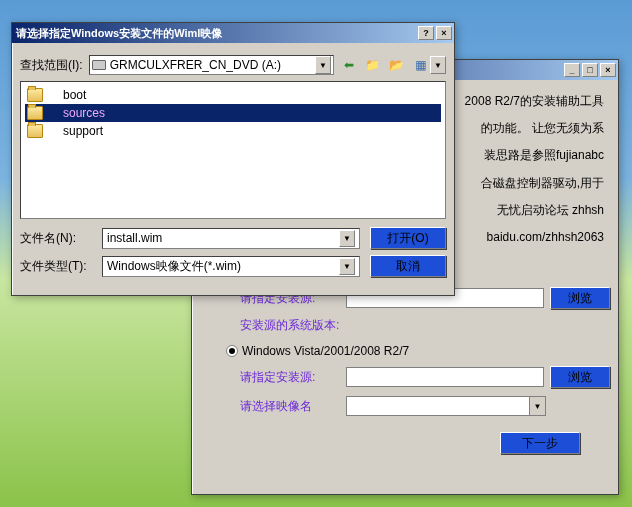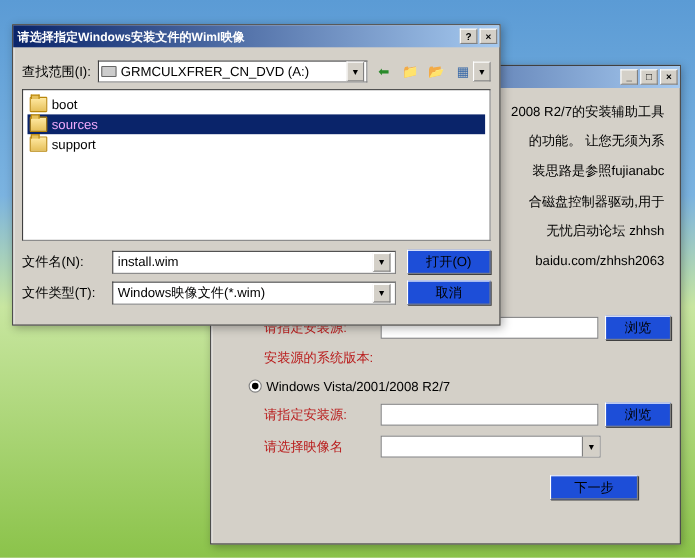--- a/index.html
+++ b/index.html
@@ -49,21 +49,21 @@
   left: 191px; top: 59px;
   width: 428px; height: 436px;
 }
 .bg-content { padding: 8px; font-size: 12px; color: #000; }
 .bg-text-area { padding: 4px 6px; line-height: 1.6; }
 .bg-text-area p { margin-bottom: 8px; white-space: nowrap; }
 .radio-row { margin: 6px 0 6px 26px; display: flex; align-items: center; gap: 4px; }
 .radio { width: 12px; height: 12px; border-radius: 50%; border: 1px solid #808080; background: #fff; display:inline-flex; align-items:center; justify-content:center; }
 .radio.selected::after { content:""; width:6px; height:6px; border-radius:50%; background:#000; }
 .bg-label-row { margin: 8px 0 4px 40px; display: flex; align-items: center; gap: 6px; }
-.bg-label { color: #b91c1c; min-width: 100px; }
+.bg-label { color: #6d28d9; min-width: 100px; }
 .bg-input {
   width: 200px; height: 20px;
   border: 1px solid #808080;
   background: #fff;
 }
 .bg-select {
   width: 200px; height: 20px;
   border: 1px solid #808080;
   background: #fff;
   display: flex;
@@ -118,21 +118,21 @@
 .fd-toolbar { display: flex; gap: 6px; }
 .fd-icon { width: 18px; height: 18px; display:flex; align-items:center; justify-content:center; font-size:12px; }
 .fd-listbox {
   border: 1px solid #808080;
   border-top-color: #404040;
   border-left-color: #404040;
   background: #fff;
   height: 138px;
   padding: 4px;
 }
-.folder-item { display: flex; align-items: center; gap: 4px; height: 18px; padding: 0 2px; }
+.folder-item { display: flex; align-items: center; gap: 20px; height: 18px; padding: 0 2px; }
 .folder-item.selected { background: #0a246a; color: #f0abfc; }
 .folder-icon { width: 16px; height: 14px; background: linear-gradient(#ffe9a2,#e6c05a); border:1px solid #b8860b; border-radius:1px; position:relative; }
 .folder-icon::before { content:""; position:absolute; top:-3px; left:0; width:6px; height:3px; background:#e6c05a; border:1px solid #b8860b; border-bottom:0; }
 .fd-bottom { margin-top: 8px; display: grid; grid-template-columns: 72px 1fr 76px; gap: 6px 10px; align-items: center; }
 .fd-text-input {
   border: 1px solid #808080;
   border-top-color: #404040;
   border-left-color: #404040;
   background: #fff;
   height: 21px;

